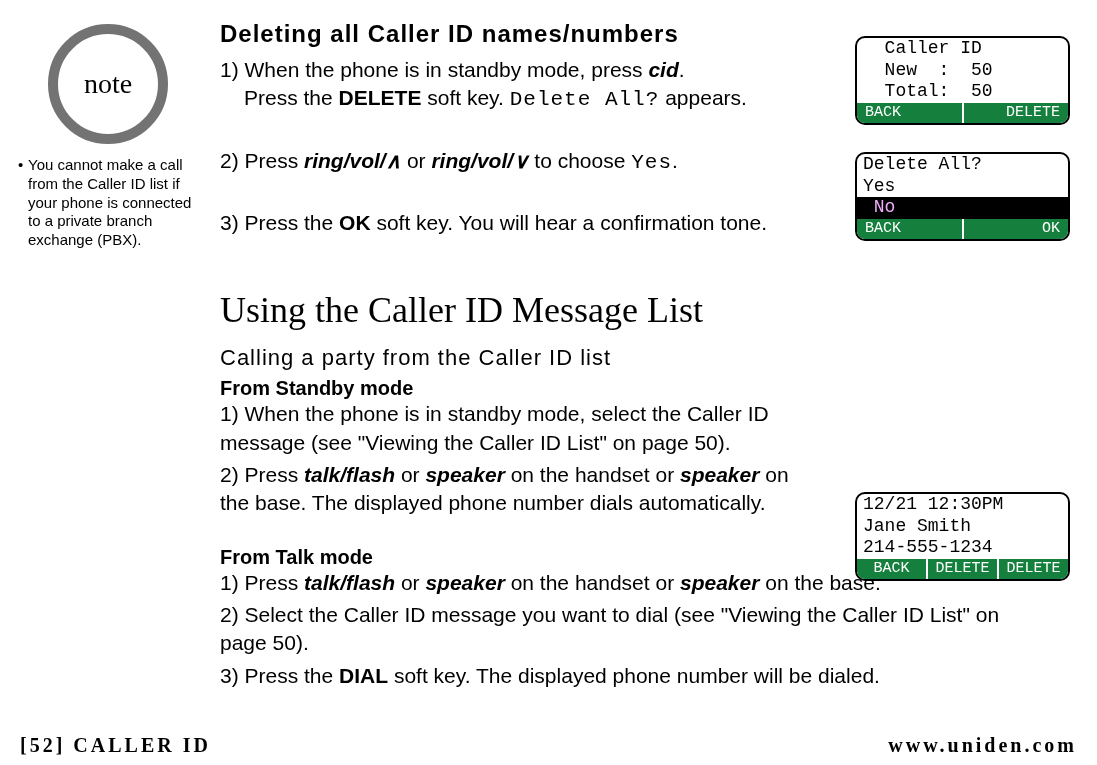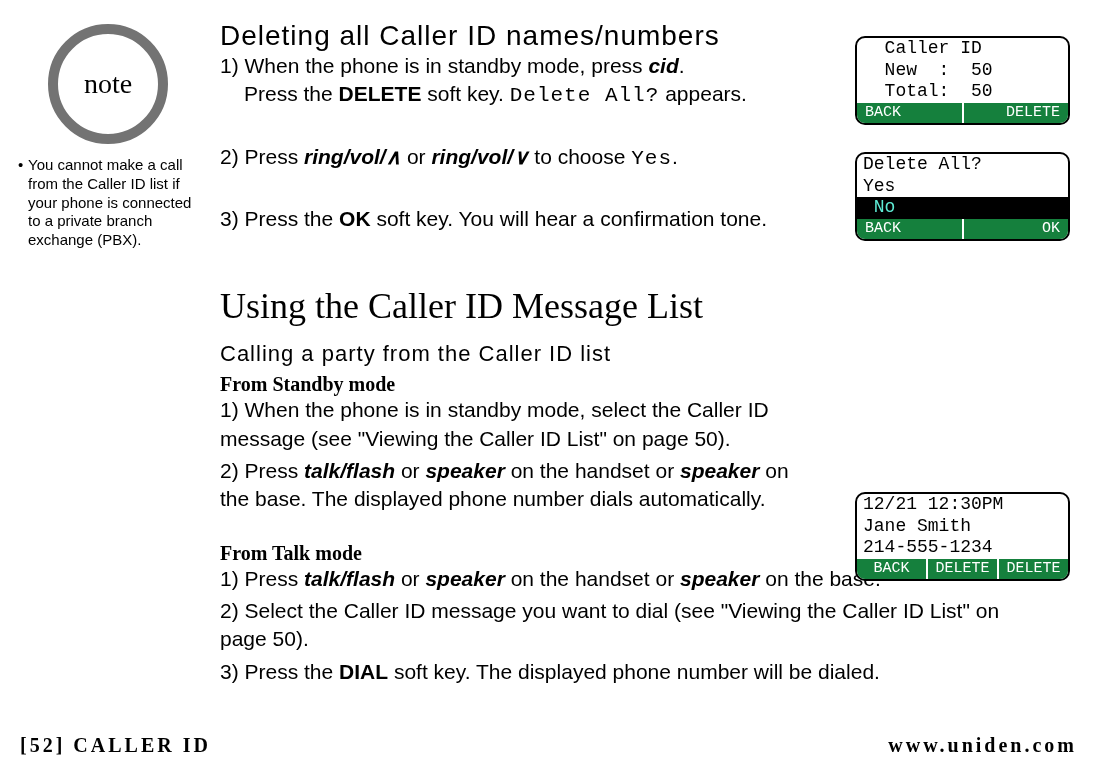--- a/index.html
+++ b/index.html
@@ -4,34 +4,34 @@
 <style>
   * { box-sizing: border-box; margin: 0; padding: 0; }
   body { width: 1097px; height: 765px; background: #fff; font-family: Georgia, 'Times New Roman', serif; color: #000; position: relative; -webkit-font-smoothing: antialiased; }
   .page { position: relative; width: 100%; height: 100%; }
   .sidebar { position: absolute; left: 18px; top: 24px; width: 180px; }
   .note-ring { width: 120px; height: 120px; border-radius: 50%; border: 10px solid #737373; display: flex; align-items: center; justify-content: center; margin-left: 30px; }
   .note-ring span { font-family: Georgia, serif; font-size: 28px; }
   .side-note { font-family: Arial, Helvetica, sans-serif; font-size: 15px; line-height: 1.25; margin-top: 12px; position: relative; padding-left: 10px; }
   .side-note::before { content: '•'; position: absolute; left: 0; top: 0; }
   .content { position: absolute; left: 220px; top: 20px; width: 840px; }
-  .h1 { font-family: Arial, Helvetica, sans-serif; font-weight: normal; font-size: 28px; letter-spacing: 1px; }
+  .h1 { font-family: Arial, Helvetica, sans-serif; font-weight: bold; font-size: 24px; letter-spacing: 1px; margin-bottom: 8px; }
   .h0 { font-family: Georgia, serif; font-weight: normal; font-size: 36px; margin: 52px 0 14px 0; }
   .h2 { font-family: Arial, Helvetica, sans-serif; font-weight: normal; font-size: 22px; letter-spacing: 1px; margin-bottom: 4px; }
-  .h3 { font-family: Liberation Serif, serif; font-weight: bold; font-size: 20px; margin-top: 6px; }
+  .h3 { font-family: Liberation Sans, sans-serif; font-weight: bold; font-size: 20px; margin-top: 6px; }
   .step { font-family: Arial, Helvetica, sans-serif; font-size: 21px; line-height: 1.35; margin-bottom: 4px; max-width: 620px; }
   .step .n { display: inline; }
   .step .indent { padding-left: 24px; display: block; }
   .bi { font-weight: bold; font-style: italic; }
   .b { font-weight: bold; }
   .mono { font-family: 'Courier New', monospace; letter-spacing: 1px; }
   .gap { height: 28px; }
   .screen { border: 2px solid #000; border-radius: 10px; background: #fff; font-family: 'Courier New', monospace; font-size: 18px; line-height: 1.2; overflow: hidden; width: 215px; }
   .screen .line { padding: 0 6px; white-space: pre; }
-  .screen .inv { background: #000; color: #5eead4; }
+  .screen .inv { background: #000; color: #f0abfc; }
   .screen .softrow { display: flex; background: #15803d; color: #fff; font-size: 15px; }
   .screen .softrow .sk { flex: 1; text-align: center; padding: 1px 0; }
   .screen .softrow .sk + .sk { border-left: 2px solid #fff; }
   .screen .softrow.two .sk:first-child { text-align: left; padding-left: 8px; }
   .screen .softrow.two .sk:last-child { text-align: right; padding-right: 8px; }
   .screen1 { position: absolute; left: 855px; top: 36px; }
   .screen2 { position: absolute; left: 855px; top: 152px; }
   .screen3 { position: absolute; left: 855px; top: 492px; }
   .footer { position: absolute; left: 0; bottom: 8px; width: 100%; display: flex; justify-content: space-between; padding: 0 20px; font-family: Georgia, serif; font-size: 20px; letter-spacing: 3px; font-weight: bold; text-align: right; }
   .footer .left { }

